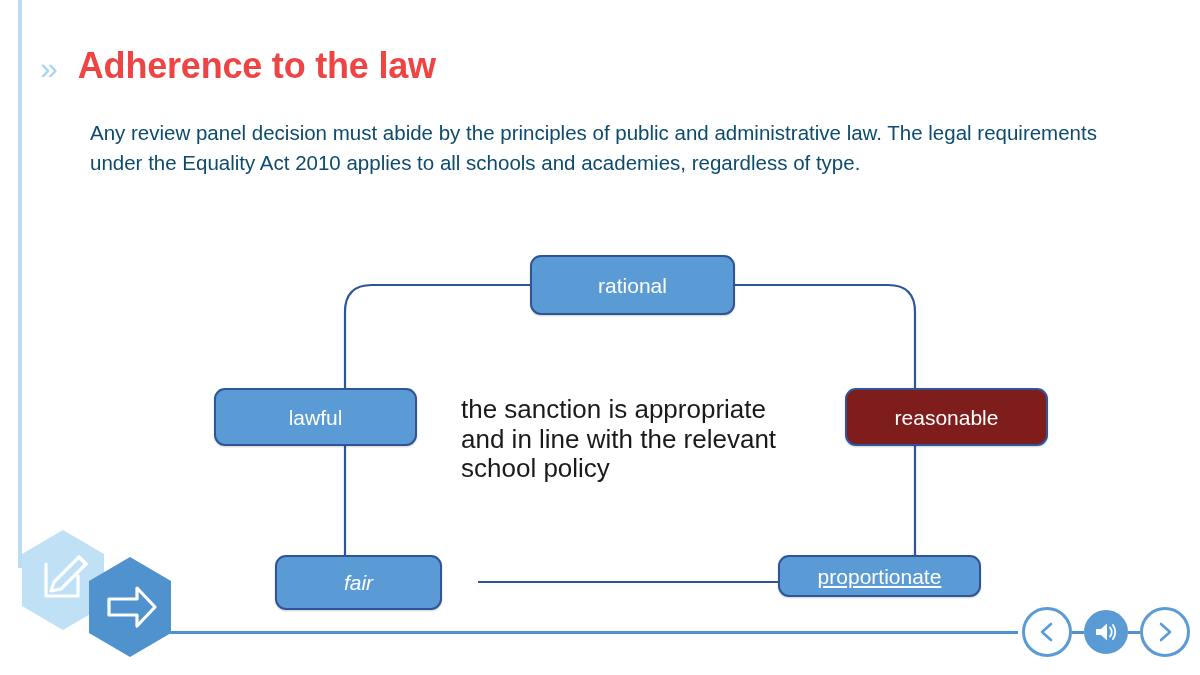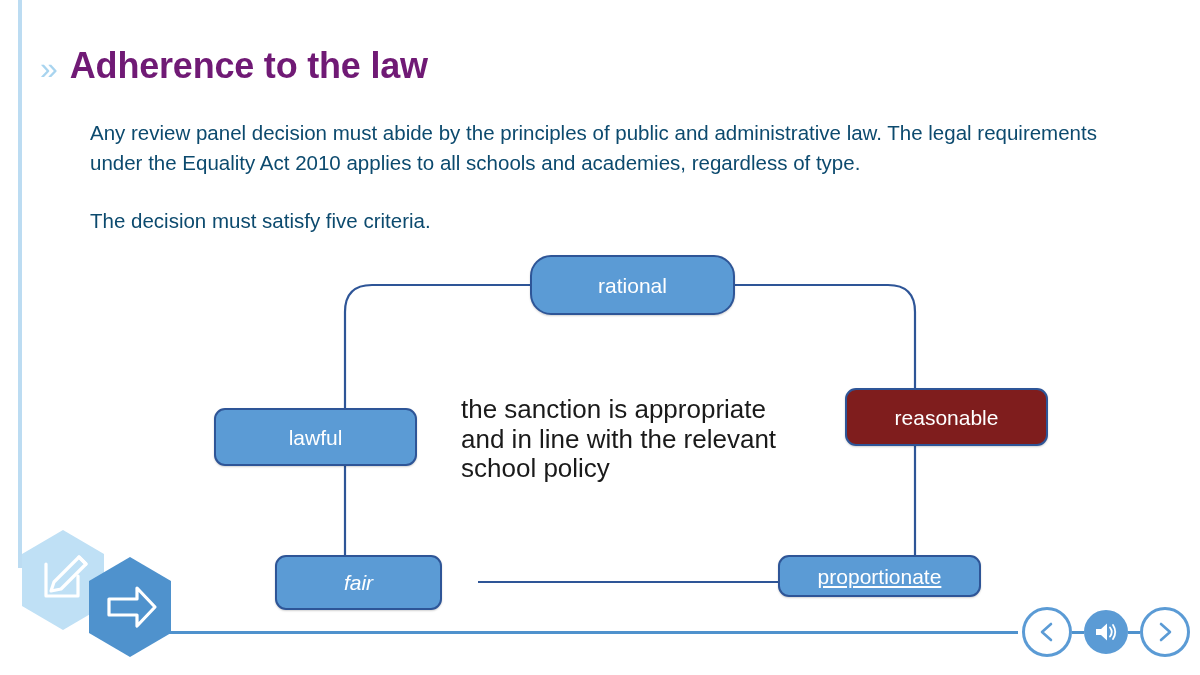--- a/index.html
+++ b/index.html
@@ -42,23 +42,24 @@
     font-size: 32px;
     line-height: 1;
     color: #a8d4ef;
     font-family: "Liberation Sans", sans-serif;
     letter-spacing: -2px;
     padding-top: 4px;
   }
   .title-text {
     font-size: 36px;
     font-weight: bold;
-    color: #701a75;
+    color: #ef4444;
     letter-spacing: -0.2px;
     line-height: 1.05;
+    margin-left: 8px;
   }
 
   
   .body-copy {
     position: absolute;
     left: 90px;
     top: 118px;
     width: 1030px;
     font-size: 20.5px;
     line-height: 29.5px;
@@ -85,22 +86,22 @@
     border: 2px solid #2e5597;
     border-radius: 11px;
     color: #ffffff;
     font-size: 21px;
     line-height: 1;
     background: #5b9bd5;
     box-shadow: 0 1px 2px rgba(0,0,0,0.18);
   }
   .node.accent { background: #7f1d1d; }
 
-  #node-rational      { left: 530px; top: 255px; width: 205px; height: 60px; border-radius: 21px; }
-  #node-lawful        { left: 214px; top: 388px; width: 203px; height: 58px; margin-top: 20px; }
+  #node-rational      { left: 530px; top: 255px; width: 205px; height: 60px; }
+  #node-lawful        { left: 214px; top: 388px; width: 203px; height: 58px; }
   #node-reasonable    { left: 845px; top: 388px; width: 203px; height: 58px; }
   #node-fair          { left: 275px; top: 555px; width: 167px; height: 55px; font-style: italic; }
   #node-proportionate { left: 778px; top: 555px; width: 203px; height: 42px; text-decoration: underline; }
 
   .center-note {
     position: absolute;
     left: 461px;
     top: 395px;
     width: 320px;
     font-size: 26px;
@@ -163,21 +164,20 @@
 
   <div class="left-rule"></div>
 
   <div class="title-row">
     <span class="chevrons">»</span>
     <span class="title-text">Adherence to the law</span>
   </div>
 
   <div class="body-copy">
     <p>Any review panel decision must abide by the principles of public and administrative law. The legal requirements under the Equality Act 2010 applies to all schools and academies, regardless of type.</p>
-    <p>The decision must satisfy five criteria.</p>
   </div>
 
   <div class="diagram">
     <svg width="1200" height="675" viewBox="0 0 1200 675" fill="none">
 
       <path d="M530 285 L372 285 Q345 285 345 312 L345 582" stroke="#2e5597" stroke-width="2.2" fill="none"></path>
 
       <path d="M735 285 L888 285 Q915 285 915 312 L915 582" stroke="#2e5597" stroke-width="2.2" fill="none"></path>
 
       <path d="M478 582 L778 582" stroke="#2e5597" stroke-width="2.2" fill="none"></path>

